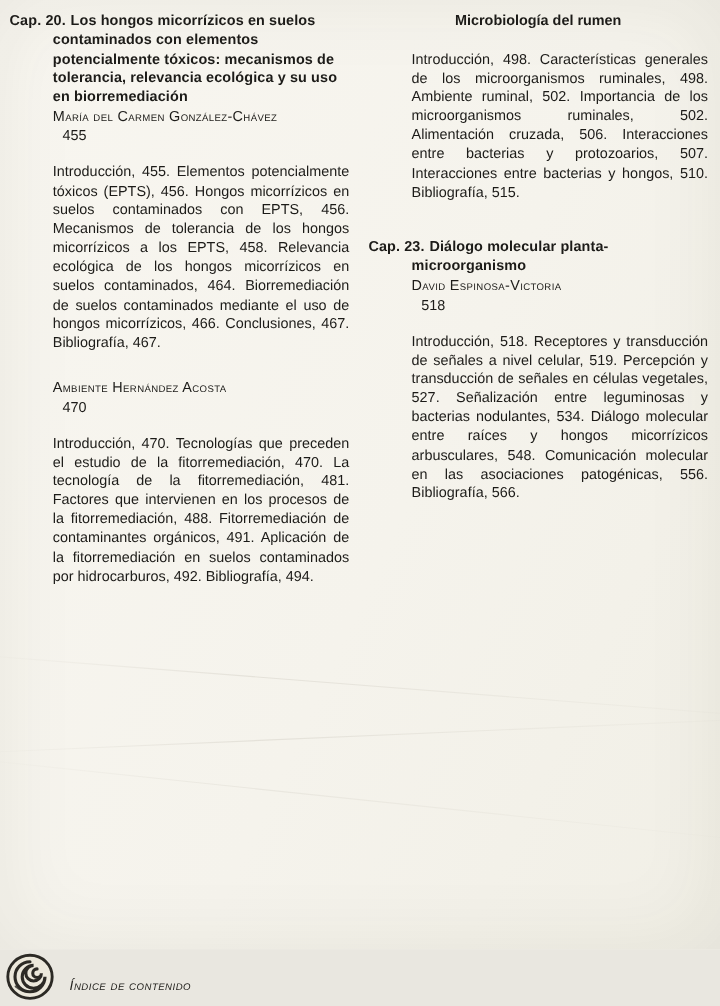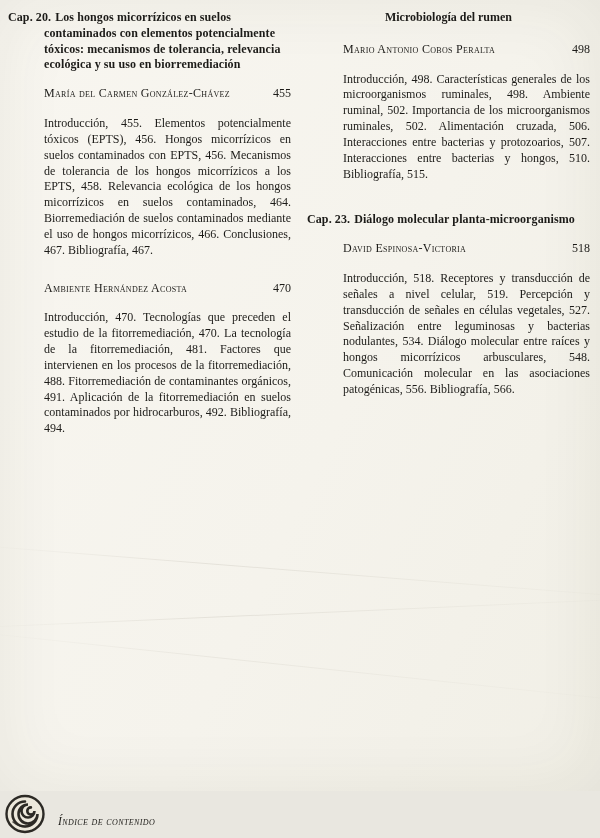--- a/index.html
+++ b/index.html
@@ -9,21 +9,21 @@
     height: 838px;
     overflow: hidden;
     background: #e9e7e0;
   }
   .scan-page {
     position: relative;
     width: 600px;
     height: 791px;
     background: linear-gradient(115deg, #f8f6f0 0%, #f5f3ec 55%, #f1efe6 100%);
     box-shadow: inset 0 0 70px rgba(60,50,30,0.07);
-    font-family: Liberation Serif, serif;
+    font-family: Liberation Sans, sans-serif;
     color: #1c1b18;
     box-sizing: border-box;
     padding: 10px 10px 0 8px;
   }
   .columns {
     display: flex;
     gap: 16px;
   }
   .col {
     width: 283px;
@@ -34,23 +34,24 @@
   .chapter { margin-bottom: 22px; }
   .chap-heading {
     font-weight: bold;
     padding-left: 36px;
     text-indent: -36px;
     letter-spacing: 0.1px;
   }
   .chap-num { margin-right: 4px; }
   .author-line {
     display: flex;
-    align-items: center;
+    align-items: flex-start;
     padding-left: 36px;
-    margin-top: 13px;
+    margin-top: 1px;
+    flex-direction: column;
   }
   .author {
     font-variant: small-caps;
     letter-spacing: 0.3px;
     flex: 1 1 auto;
   }
   .pagenum {
     flex: 0 0 auto;
     margin-left: 8px;
   }
@@ -130,24 +131,20 @@
       </section>
 
     </div>
 
     <div class="col">
 
       <section class="part-block">
         <div class="part-title">Microbiología del rumen</div>
 
         <section class="chapter">
-          <div class="author-line">
-            <span class="author">Mario Antonio Cobos Peralta</span>
-            <span class="pagenum">498</span>
-          </div>
           <p class="summary">Introducción, 498. Características generales de los microorganismos ruminales, 498. Ambiente ruminal, 502. Importancia de los microorganismos ruminales, 502. Alimentación cruzada, 506. Interacciones entre bacterias y protozoarios, 507. Interacciones entre bacterias y hongos, 510. Bibliografía, 515.</p>
         </section>
       </section>
 
       <section class="part-block section-gap">
 
         <section class="chapter">
           <div class="chap-heading"><span class="chap-num">Cap. 23.</span><span class="chap-title">Diálogo molecular planta-microorganismo</span></div>
           <div class="author-line">
             <span class="author">David Espinosa-Victoria</span>

